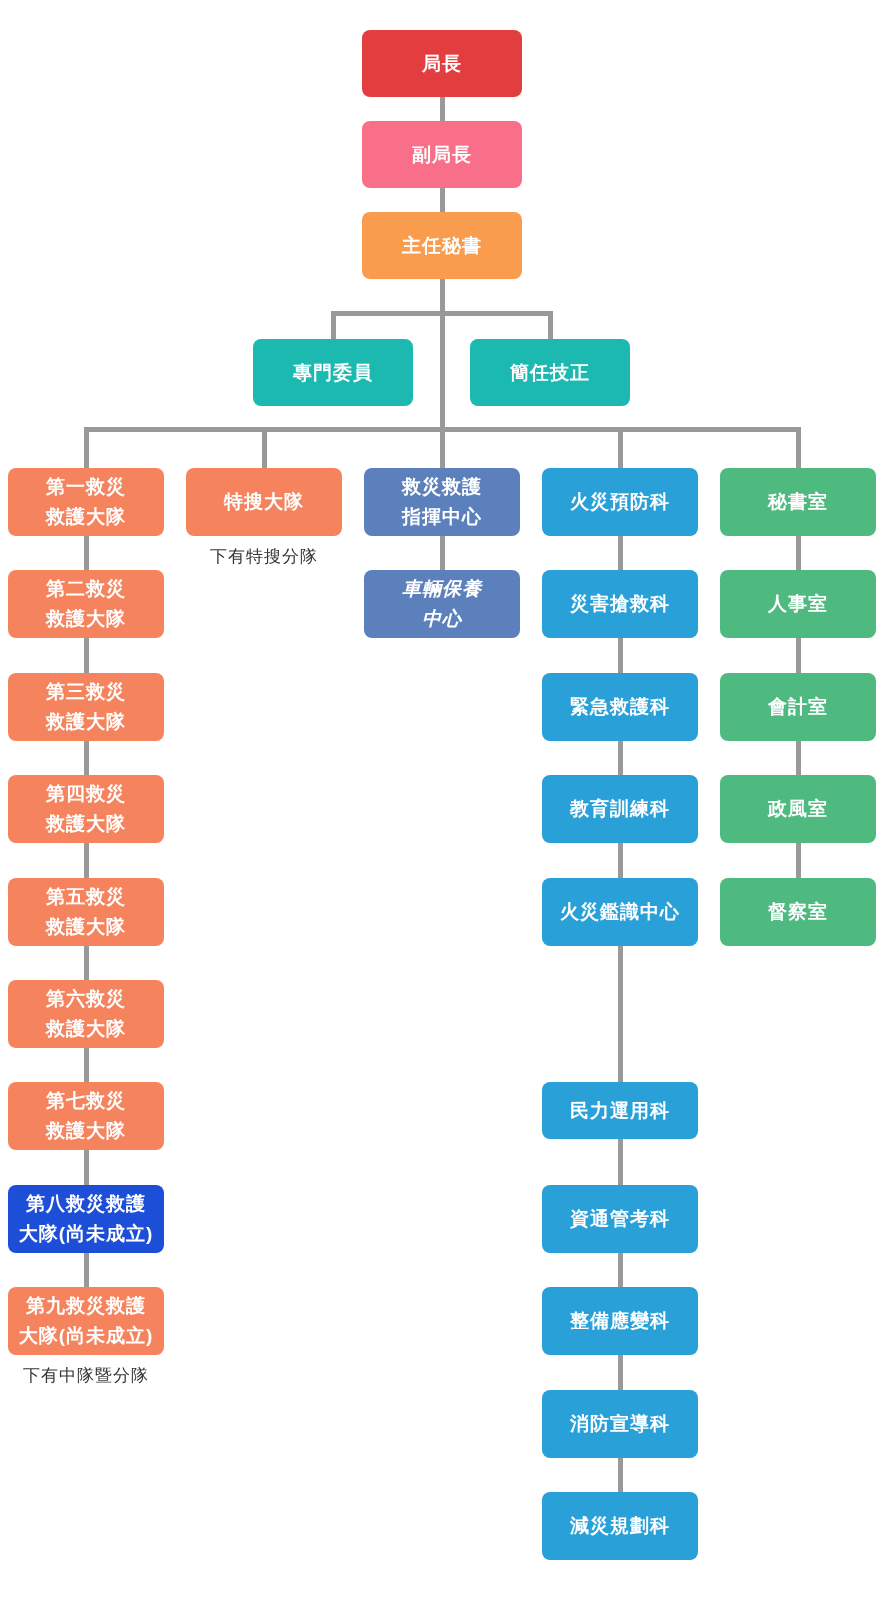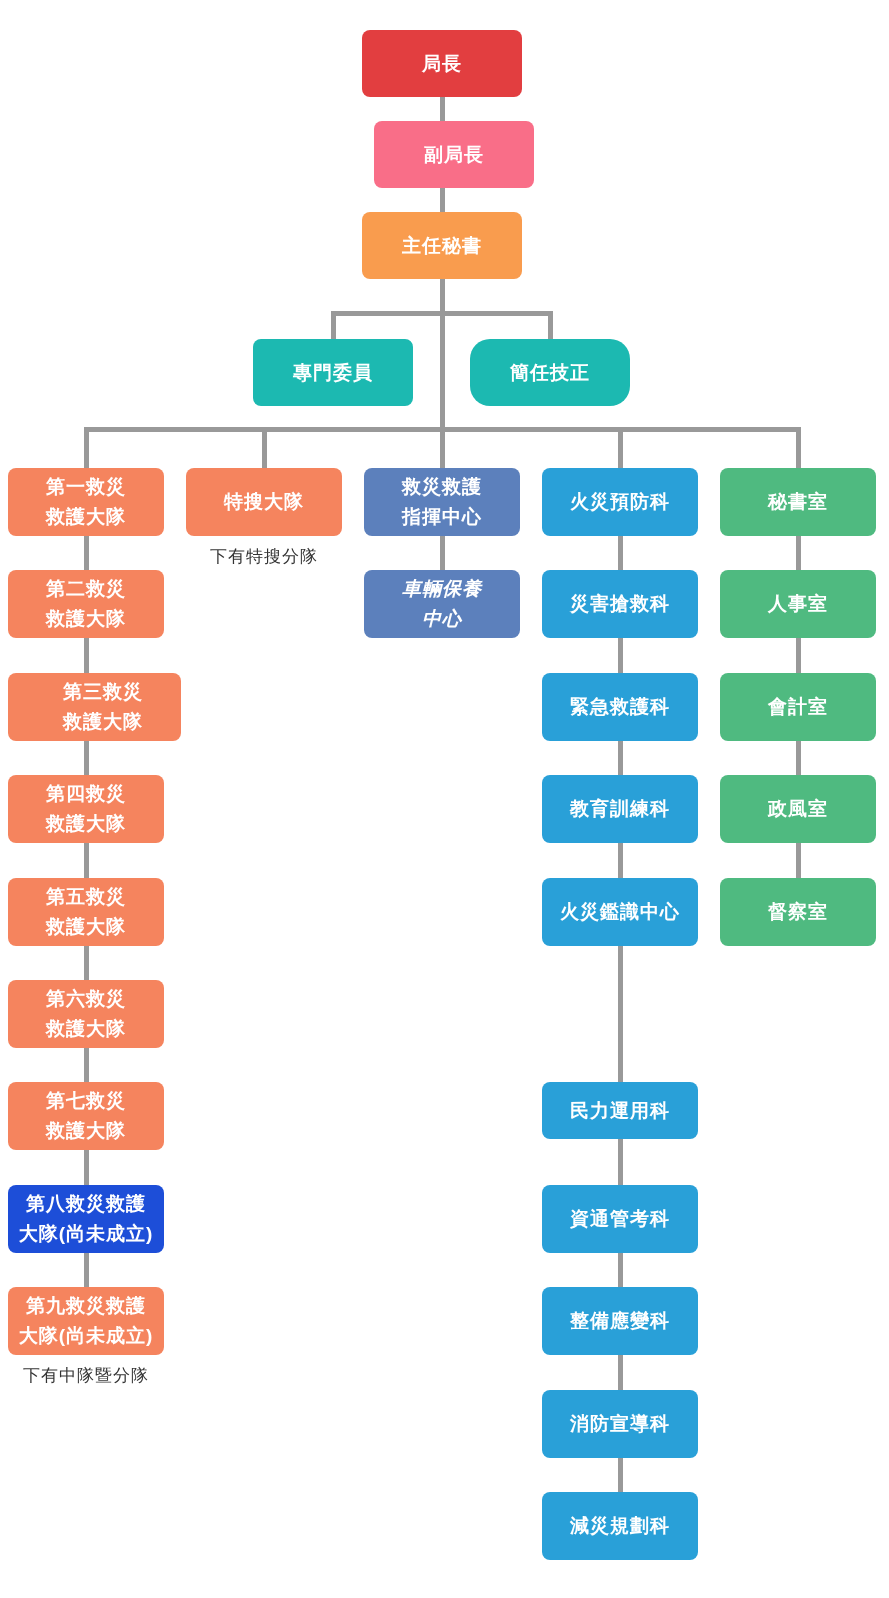--- a/index.html
+++ b/index.html
@@ -57,29 +57,29 @@
     <div class="line" style="left: 83.5px; top: 427px; width: 5px; height: 43px; background: rgb(153, 153, 153);"></div>
     <div class="line" style="left: 261.5px; top: 427px; width: 5px; height: 43px; background: rgb(153, 153, 153);"></div>
     <div class="line" style="left: 439.5px; top: 427px; width: 5px; height: 43px; background: rgb(153, 153, 153);"></div>
     <div class="line" style="left: 617.5px; top: 427px; width: 5px; height: 43px; background: rgb(153, 153, 153);"></div>
     <div class="line" style="left: 795.5px; top: 427px; width: 5px; height: 43px; background: rgb(153, 153, 153);"></div>
     <div class="line" style="left: 83.5px; top: 502px; width: 5px; height: 819px; background: rgb(153, 153, 153);"></div>
     <div class="line" style="left: 439.5px; top: 502px; width: 5px; height: 102px; background: rgb(153, 153, 153);"></div>
     <div class="line" style="left: 617.5px; top: 502px; width: 5px; height: 1024px; background: rgb(153, 153, 153);"></div>
     <div class="line" style="left: 795.5px; top: 502px; width: 5px; height: 410px; background: rgb(153, 153, 153);"></div>
     <div class="node" style="left: 362px; top: 30px; width: 160px; height: 67px; background: rgb(226, 62, 64);">局長</div>
-    <div class="node" style="left: 362px; top: 121px; width: 160px; height: 67px; background: rgb(249, 110, 136); margin-left: 12px;">副局長</div>
+    <div class="node" style="left: 362px; top: 121px; width: 160px; height: 67px; background: rgb(249, 110, 136);">副局長</div>
     <div class="node" style="left: 362px; top: 212px; width: 160px; height: 67px; background: rgb(249, 156, 78);">主任秘書</div>
     <div class="node" style="left: 253px; top: 339px; width: 160px; height: 67px; background: rgb(28, 185, 177);">專門委員</div>
-    <div class="node" style="left: 470px; top: 339px; width: 160px; height: 67px; background: rgb(28, 185, 177); border-radius: 20px;">簡任技正</div>
+    <div class="node" style="left: 470px; top: 339px; width: 160px; height: 67px; background: rgb(28, 185, 177);">簡任技正</div>
     <div class="node" style="left: 8px; top: 468px; width: 156px; height: 68px; background: rgb(245, 132, 94);">第一救災
 救護大隊</div>
     <div class="node" style="left: 8px; top: 570px; width: 156px; height: 68px; background: rgb(245, 132, 94);">第二救災
 救護大隊</div>
-    <div class="node" style="left: 8px; top: 673px; width: 156px; height: 68px; background: rgb(245, 132, 94); padding-left: 17px;">第三救災
+    <div class="node" style="left: 8px; top: 673px; width: 156px; height: 68px; background: rgb(245, 132, 94);">第三救災
 救護大隊</div>
     <div class="node" style="left: 8px; top: 775px; width: 156px; height: 68px; background: rgb(245, 132, 94);">第四救災
 救護大隊</div>
     <div class="node" style="left: 8px; top: 878px; width: 156px; height: 68px; background: rgb(245, 132, 94);">第五救災
 救護大隊</div>
     <div class="node" style="left: 8px; top: 980px; width: 156px; height: 68px; background: rgb(245, 132, 94);">第六救災
 救護大隊</div>
     <div class="node" style="left: 8px; top: 1082px; width: 156px; height: 68px; background: rgb(245, 132, 94);">第七救災
 救護大隊</div>
     <div class="node" style="left: 8px; top: 1185px; width: 156px; height: 68px; background: #1d4ed8;">第八救災救護

